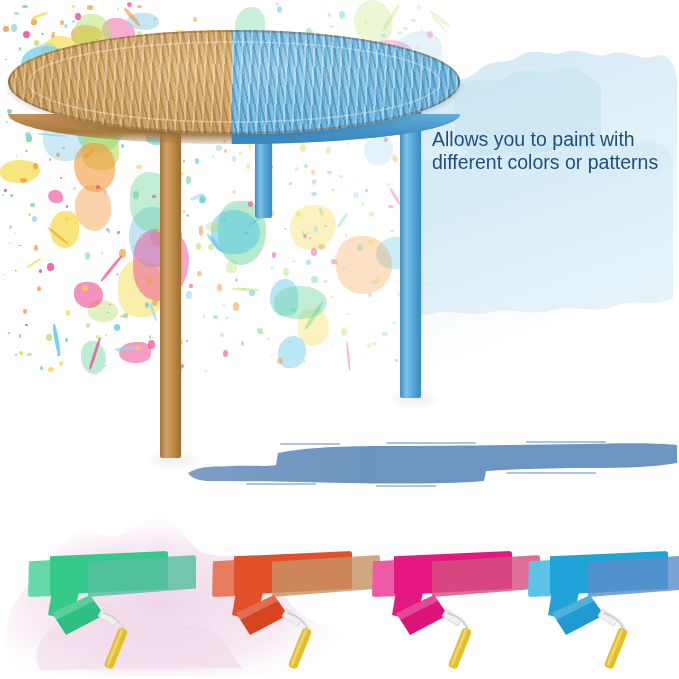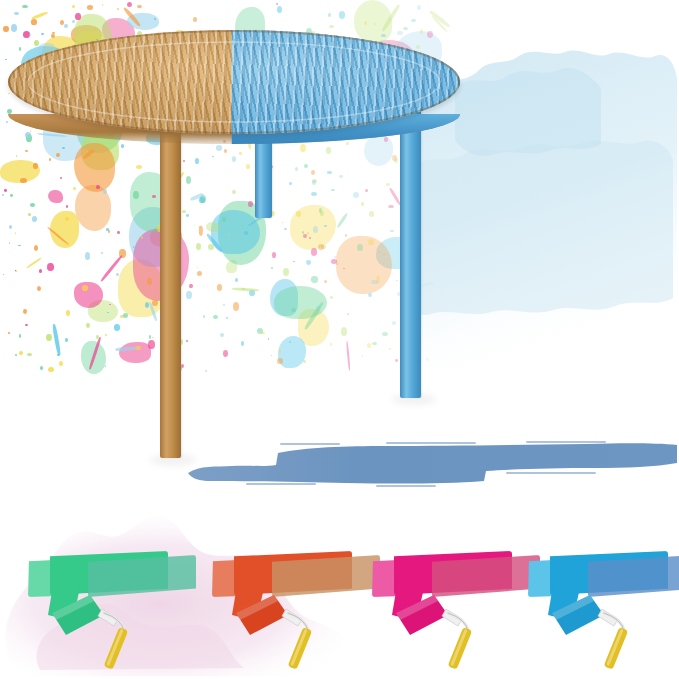--- a/index.html
+++ b/index.html
@@ -535,20 +535,21 @@
       <div class="top-wood"></div>
       <div class="top-blue"></div>
       <svg width="452" height="104" style="position:absolute;left:0;top:0;">
         <ellipse cx="226" cy="52" rx="225" ry="51" fill="none" stroke="rgba(110,75,35,.35)" stroke-width="2"></ellipse>
         <ellipse cx="226" cy="52" rx="206" ry="40" fill="none" stroke="rgba(255,255,255,.35)" stroke-width="1.4"></ellipse>
       </svg>
     </div>
   </div>
 
   <div id="copy">
+    <div class="subhead" style="color:#1F4E79;">Allows you to paint with different colors or patterns</div>
   </div>
 
   <svg id="brushstroke" viewBox="0 0 493 52">
     <defs>
       <linearGradient id="bs" x1="0" y1="0" x2="1" y2="0">
         <stop offset="0%" stop-color="#7d9fc6"></stop>
         <stop offset="35%" stop-color="#6b94c0"></stop>
         <stop offset="100%" stop-color="#6e96c2"></stop>
       </linearGradient>
     </defs>

